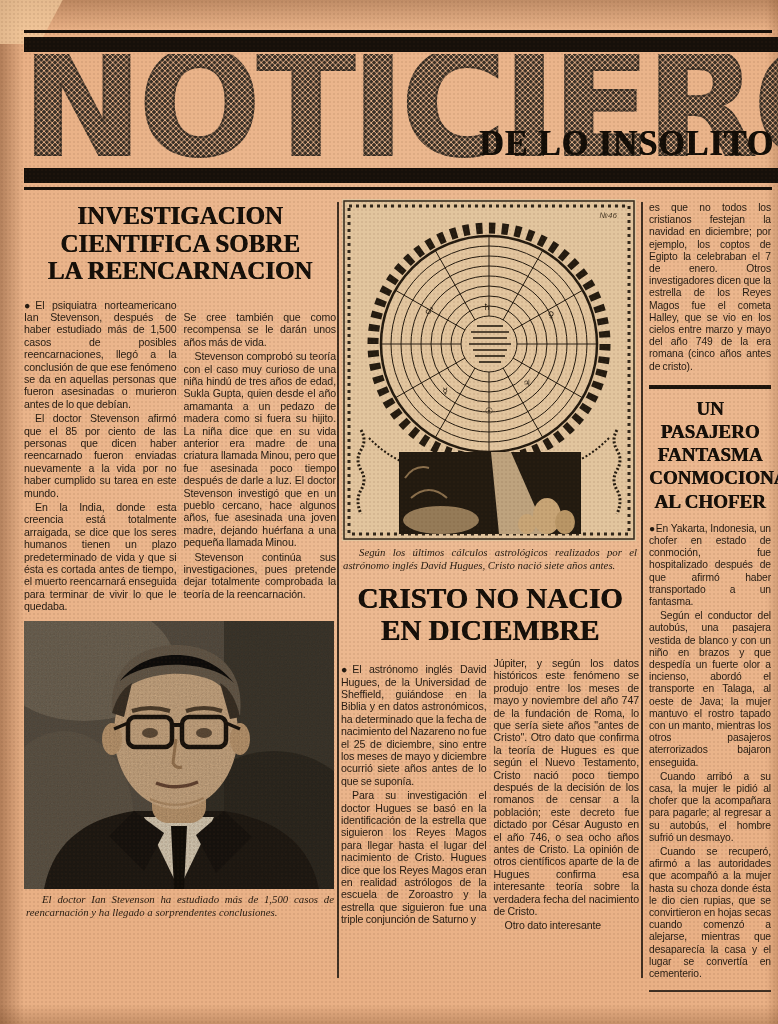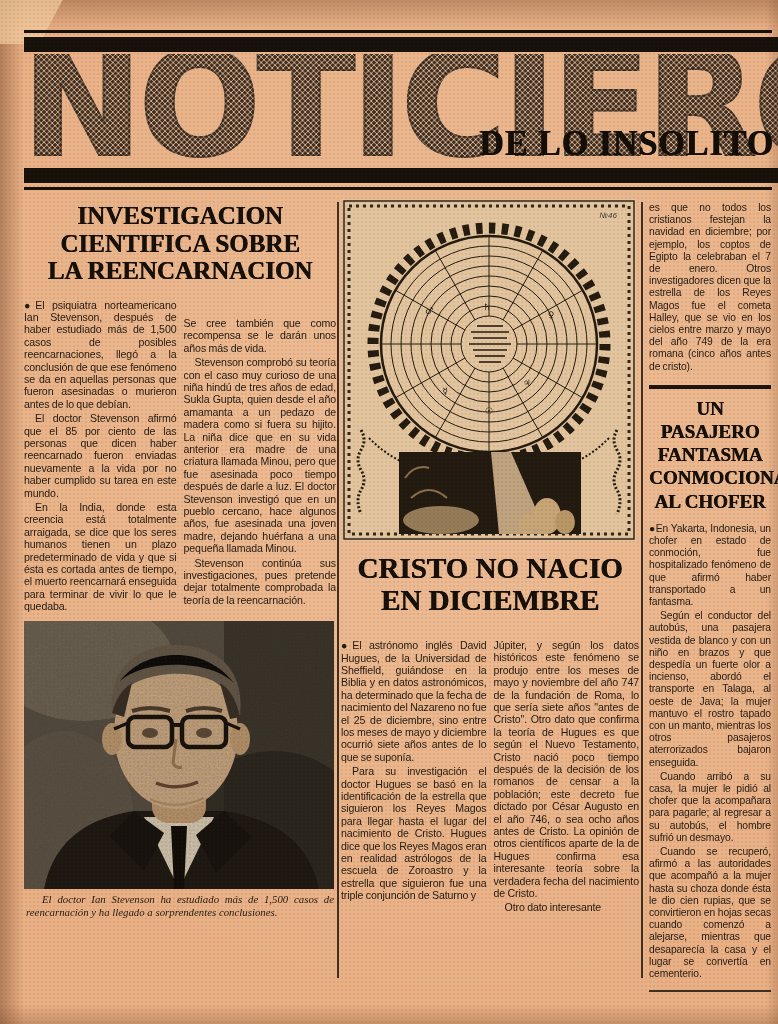--- a/index.html
+++ b/index.html
@@ -47,21 +47,21 @@
 
   .headline{font-family:"Liberation Serif",serif;font-weight:bold;color:#150f09;
     text-align:center;text-shadow:.6px 0 #150f09;}
   .headline.left{font-size:25px;line-height:1.1;margin:4px 0 14px;}
   .headline.mid{font-size:29px;line-height:1.12;margin:10px 0 10px;}
   .headline.right{font-size:19px;line-height:1.22;margin:8px 0 10px;}
 
   .two-col{display:flex;align-items:center;}
   .tcol{flex:1;min-width:0;}
   .tcol.first{padding-right:6px;}
-  .tcol.second{margin-top:12px;}
+  .tcol.second{}
   .inner-rule{width:1px;background:rgba(56,40,26,.85);flex:none;margin-bottom:4px;}
 
   .para{margin:0 0 2px;font-size:10.6px;line-height:12.4px;text-align:justify;
     letter-spacing:-.1px;word-spacing:-.4px;color:#231a11;hyphens:auto;}
   .para + .para{text-indent:11px;}
   .col-right .para{font-size:10.3px;line-height:12.2px;}
 
   figure{margin:0;}
   .caption{font-family:"Liberation Serif",serif;font-style:italic;font-size:10.8px;
     line-height:13px;color:#241a10;text-align:justify;text-indent:16px;margin:4px 2px 0;}
@@ -226,20 +226,21 @@
 
           <rect x="58" y="254" width="182" height="82" fill="#221a10"></rect>
           <polygon points="150,254 170,254 206,336 158,336" fill="#d9bc92" opacity=".85"></polygon>
           <ellipse cx="100" cy="322" rx="38" ry="14" fill="#b3946a" opacity=".8"></ellipse>
           <ellipse cx="206" cy="318" rx="14" ry="18" fill="#c8a576"></ellipse>
           <ellipse cx="224" cy="324" rx="10" ry="12" fill="#b99666"></ellipse>
           <ellipse cx="186" cy="326" rx="9" ry="10" fill="#c8a576"></ellipse>
           <path d="M70,300 q18,-16 36,0" stroke="#8a6f4c" stroke-width="2" fill="none"></path>
           <path d="M64,280 q10,-14 24,-10" stroke="#8a6f4c" stroke-width="2" fill="none"></path>
         </svg>
+        <figcaption class="caption">Según los últimos cálculos astrológicos realizados por el astrónomo inglés David Hugues, Cristo nació siete años antes.</figcaption>
       </figure>
 
       <h2 class="headline mid">
         <div>CRISTO NO NACIO</div>
         <div>EN DICIEMBRE</div>
       </h2>
       <div class="two-col">
         <div class="tcol first">
           <p class="para">●El astrónomo inglés David Hugues, de la Universidad de Sheffield, guiándose en la Biblia y en datos astronómicos, ha determinado que la fecha de nacimiento del Nazareno no fue el 25 de diciembre, sino entre los meses de mayo y diciembre ocurrió siete años antes de lo que se suponía.</p>
           <p class="para">Para su investigación el doctor Hugues se basó en la identificación de la estrella que siguieron los Reyes Magos para llegar hasta el lugar del nacimiento de Cristo. Hugues dice que los Reyes Magos eran en realidad astrólogos de la escuela de Zoroastro y la estrella que siguieron fue una triple conjunción de Saturno y</p>
@@ -259,21 +260,21 @@
 
       <div class="hrule-thick"></div>
 
       <article>
         <h2 class="headline right">
           <div>UN PASAJERO</div>
           <div>FANTASMA</div>
           <div>CONMOCIONA</div>
           <div>AL CHOFER</div>
         </h2>
-        <p class="para">●En Yakarta, Indonesia, un chofer en estado de conmoción, fue hospitalizado fenómeno de que afirmó haber transportado a un fantasma.</p>
+        <p class="para">●En Yakarta, Indonesia, un chofer en estado de conmoción, fue hospitalizado después de que afirmó haber transportado a un fantasma.</p>
         <p class="para">Según el conductor del autobús, una pasajera vestida de blanco y con un niño en brazos y que despedía un fuerte olor a incienso, abordó el transporte en Talaga, al oeste de Java; la mujer mantuvo el rostro tapado con un manto, mientras los otros pasajeros aterrorizados bajaron enseguida.</p>
         <p class="para">Cuando arribó a su casa, la mujer le pidió al chofer que la acompañara para pagarle; al regresar a su autobús, el hombre sufrió un desmayo.</p>
         <p class="para">Cuando se recuperó, afirmó a las autoridades que acompañó a la mujer hasta su choza donde ésta le dio cien rupias, que se convirtieron en hojas secas cuando comenzó a alejarse, mientras que desaparecía la casa y el lugar se convertía en cementerio.</p>
         <div class="hrule-thin"></div>
       </article>
     </section>
 
   </div>
 </div>
 

